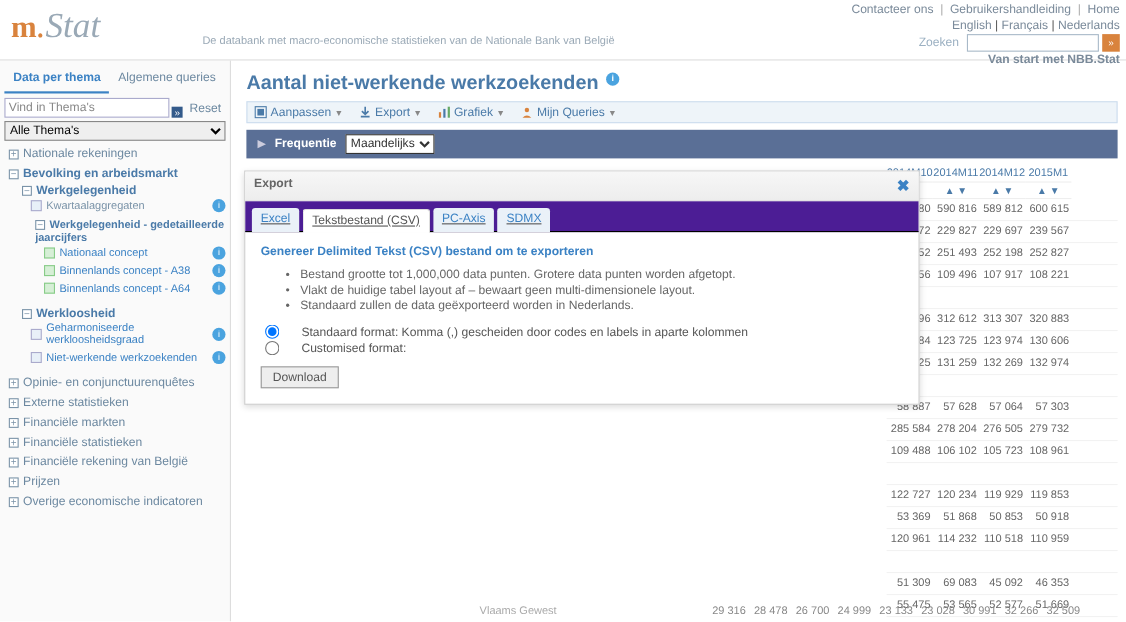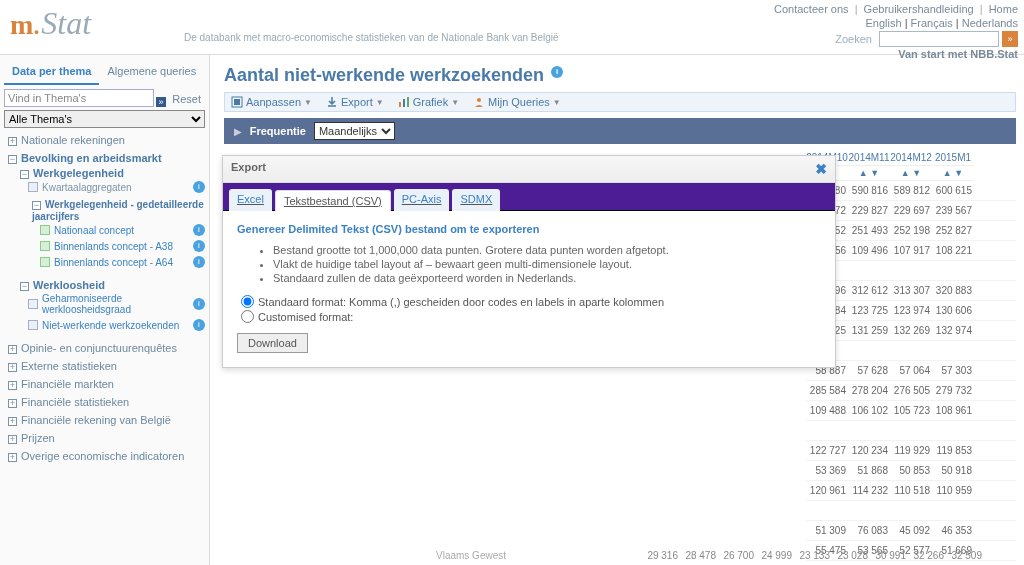--- a/index.html
+++ b/index.html
@@ -73,21 +73,21 @@
 .modal { position: absolute; left: 222px; top: 155px; width: 614px; background: #fff; border: 1px solid #ccc; box-shadow: 0 2px 6px rgba(0,0,0,0.15); font-size: 11px; z-index: 100; }
 .modal-hd { background: linear-gradient(#f7f7f7,#ededed); padding: 5px 8px; color: #666; font-weight: bold; border-bottom: 1px solid #ddd; display: flex; justify-content: space-between; }
 .modal-hd .close { color: #3b82c4; font-size: 14px; cursor: pointer; font-weight: bold; }
 .modal-tabs { display: flex; gap: 3px; padding: 6px 6px 0 6px; background: #4c1d95; text-decoration: underline; }
 .mtab { padding: 4px 8px; color: #3b82c4; background: #eaf1f8; border-radius: 3px 3px 0 0; cursor: pointer; }
 .mtab.active { background: #fff; color: #555; border: 1px solid #ddd; border-bottom: 1px solid #fff; position: relative; top: 1px; }
 .modal-body { padding: 12px 14px 14px 14px; border-top: 1px solid #000000; margin-top: -1px; }
 .modal-body .gen-title { color: #3b82c4; font-weight: bold; font-size: 11px; margin-bottom: 8px; }
 .modal-body ul { margin: 0 0 10px 36px; color: #666; font-size: 11px; list-style: disc; }
 .modal-body ul li { padding: 1px 0; }
-.radrow { display: flex; align-items: center; margin: 2px 0; gap: 4px; }
+.radrow { display: flex; align-items: center; margin: 2px 0; gap: 20px; }
 .radrow input { margin-left: 4px; }
 .dl-btn { margin-top: 8px; padding: 3px 10px; background: #eee; border: 1px solid #999; color: #555; cursor: pointer; font-size: 11px; }
 
 .footrow { position: absolute; left: 222px; right: 8px; bottom: 4px; display: flex; align-items: center; font-size: 10px; color: #888; }
 .footrow .lbl { width: 210px; padding-left: 4px; color: #aaa; }
 .footrow .nums { display: flex; }
 .footrow .nums span { width: 38px; text-align: right; padding: 0 2px; }
 </style>
 </head>
 <body>
@@ -353,21 +353,21 @@
             <div class="col">110 959</div>
           </div>
           <div class="datarow blank">
             <div class="col">.</div>
             <div class="col">.</div>
             <div class="col">.</div>
             <div class="col">.</div>
           </div>
           <div class="datarow">
             <div class="col">51 309</div>
-            <div class="col">76 083</div>
+            <div class="col">69 083</div>
             <div class="col">45 092</div>
             <div class="col">46 353</div>
           </div>
           <div class="datarow">
             <div class="col">55 475</div>
             <div class="col">53 565</div>
             <div class="col">52 577</div>
             <div class="col">51 669</div>
           </div>
           <div class="datarow">

